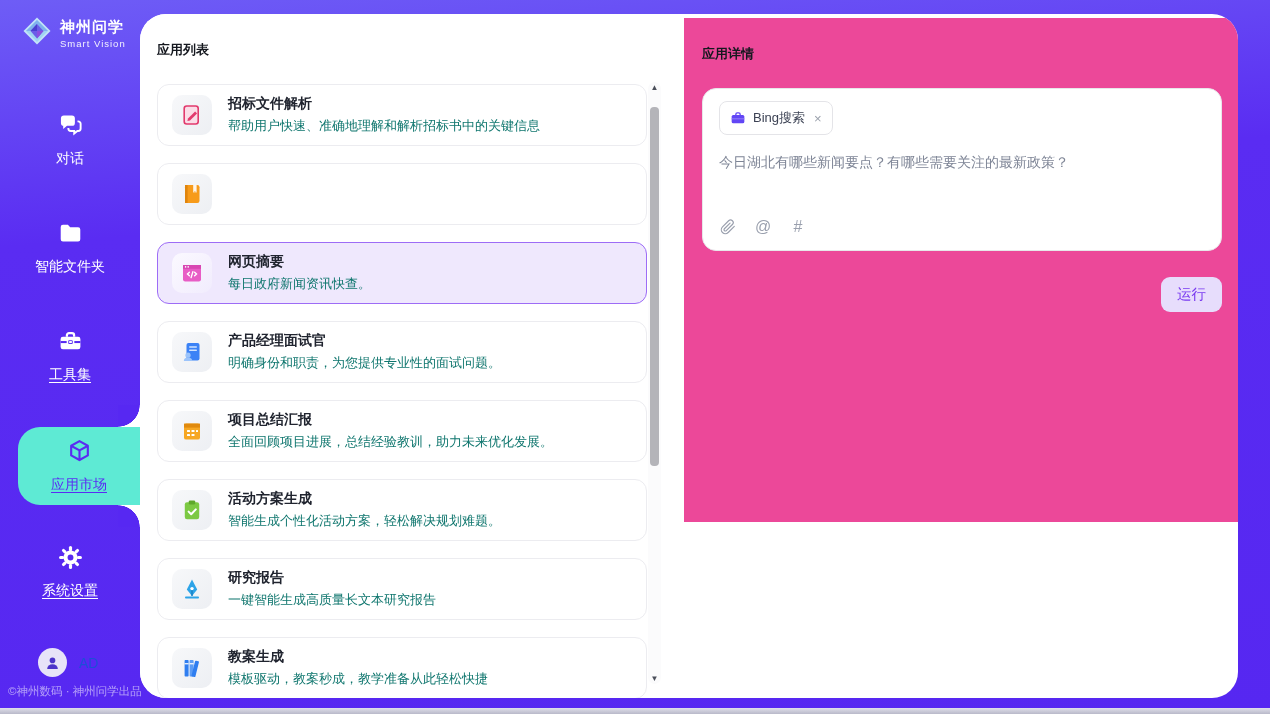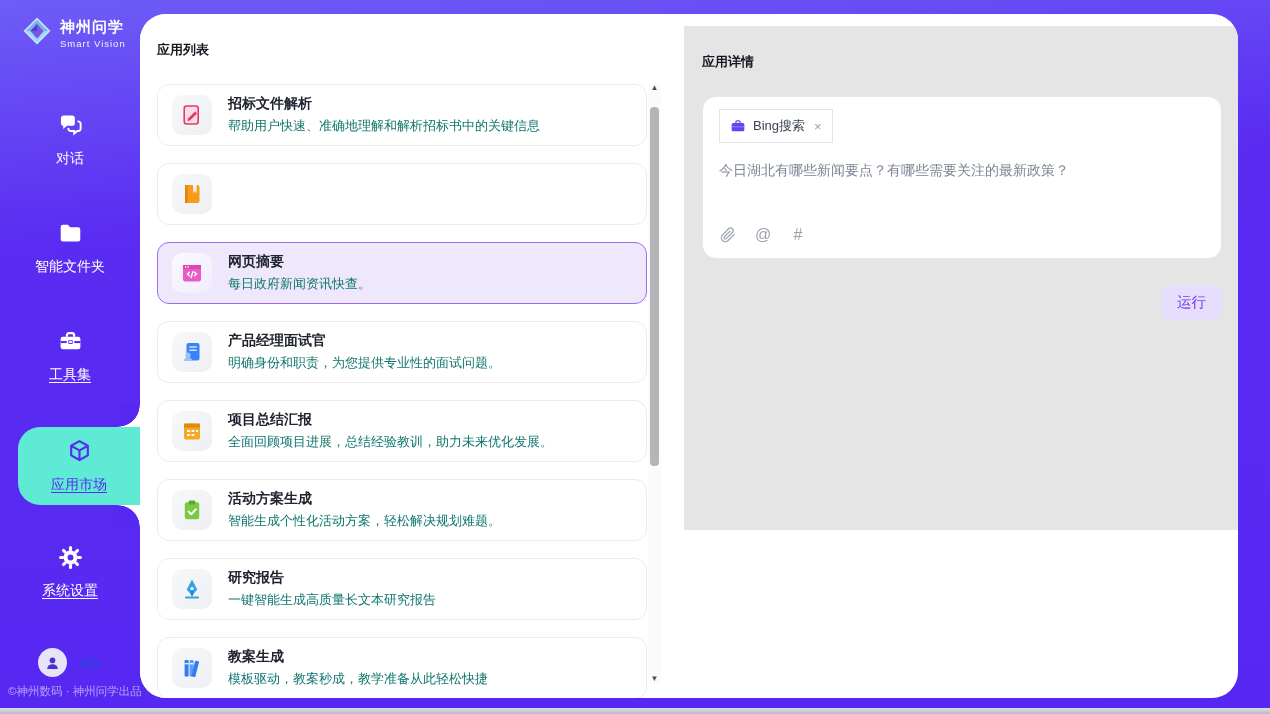--- a/index.html
+++ b/index.html
@@ -56,25 +56,25 @@
   .app-desc { font-size:13px; color:#0f766e; margin-top:4px; }
 
   
   .scrollbar { position:absolute; right:23px; top:68px; width:13px; height:602px; background:#fbfbfc; border-radius:7px; }
   .scroll-arrow { position:absolute; left:0; width:13px; text-align:center; font-size:8px; color:#4b4f5a; cursor:pointer; }
   .scroll-arrow.up { top:1px; }
   .scroll-arrow.down { bottom:1px; }
   .scroll-thumb { position:absolute; left:2px; top:25px; width:9px; height:359px; background:#b4b4b9; border-radius:4px; cursor:grab; }
 
   
-  .detail-panel { position:absolute; left:544px; top:12px; width:554px; height:504px; background:#e5e5e5; padding:27px 16px 0 18px; }
+  .detail-panel { position:absolute; left:544px; top:4px; width:554px; height:504px; background:#ec4899; padding:27px 16px 0 18px; }
   .detail-card { margin-top:25px; height:163px; background:#fff; border:1px solid #e7e7ea; border-radius:14px;
     padding:12px 16px 14px; display:flex; flex-direction:column; }
   .chip { display:inline-flex; align-items:center; gap:7px; align-self:flex-start;
-    border:1px solid #e4e4e8; border-radius:0; padding:7px 10px; background:#fff; cursor:default; }
+    border:1px solid #e4e4e8; border-radius:8px; padding:7px 10px; background:#fff; cursor:default; }
   .chip-icon { width:16px; height:16px; display:inline-block; }
   .chip-icon svg { width:100%; height:100%; }
   .chip-label { font-size:13px; color:#3c4254; }
   .chip-close { font-size:13px; color:#9aa0ab; cursor:pointer; margin-left:2px; }
   .prompt-text { margin-top:19px; font-size:14px; color:#7e8596; }
   .attach-row { margin-top:auto; display:flex; align-items:center; gap:17px; }
   .attach-icon { color:#9aa0ae; font-size:16px; width:18px; height:18px; display:inline-flex; align-items:center; justify-content:center; cursor:pointer; }
   .attach-icon svg { width:16px; height:16px; }
   .run-row { display:flex; justify-content:flex-end; margin-top:26px; }
   .run-button { background:#e7ddfc; color:#7a3bf0; font-size:14.5px; padding:8px 16px; border:none;

